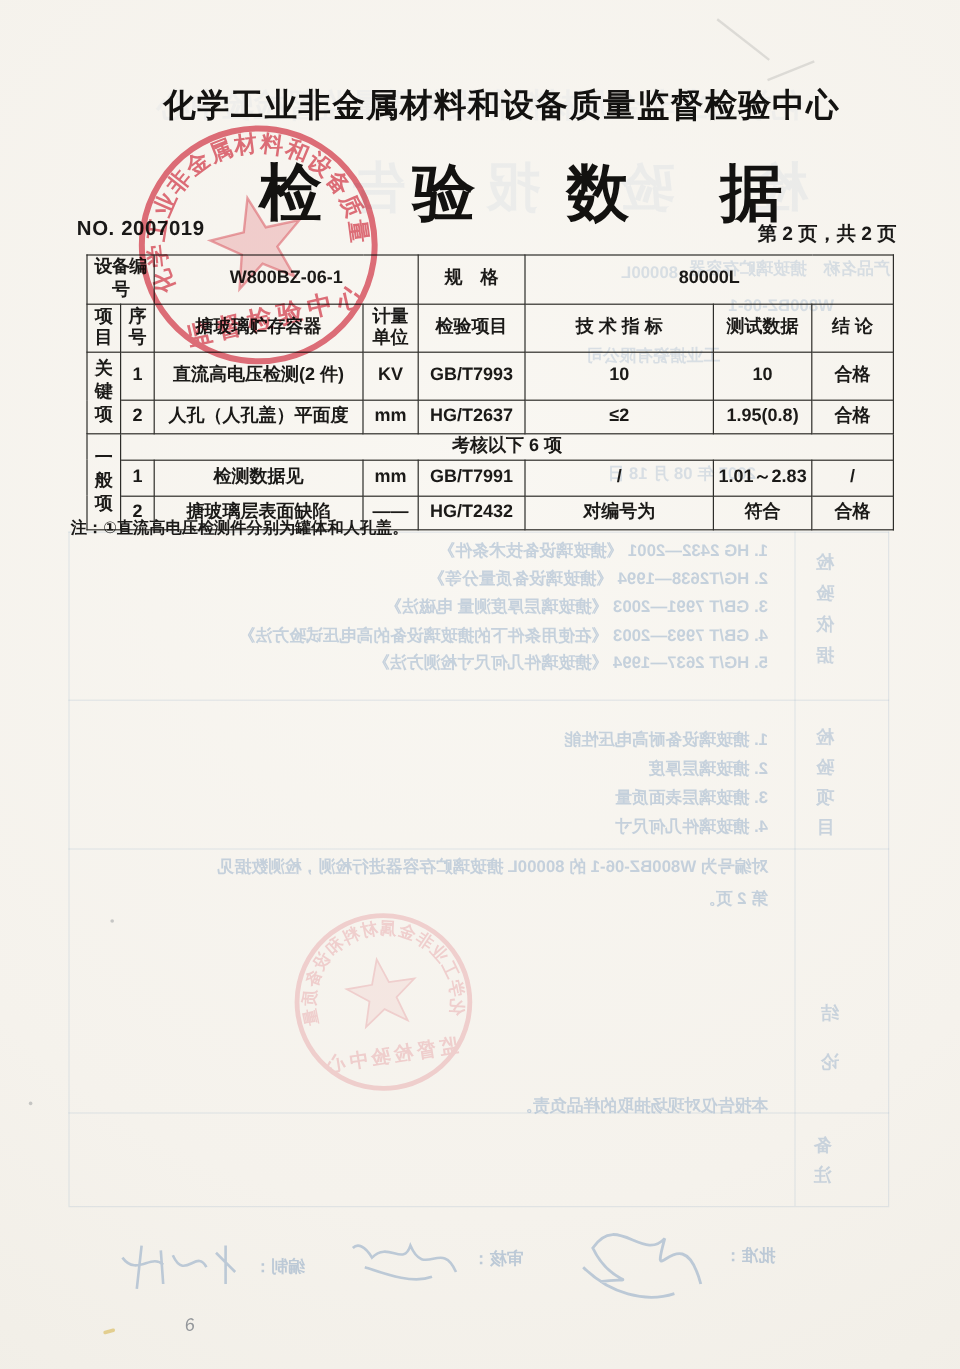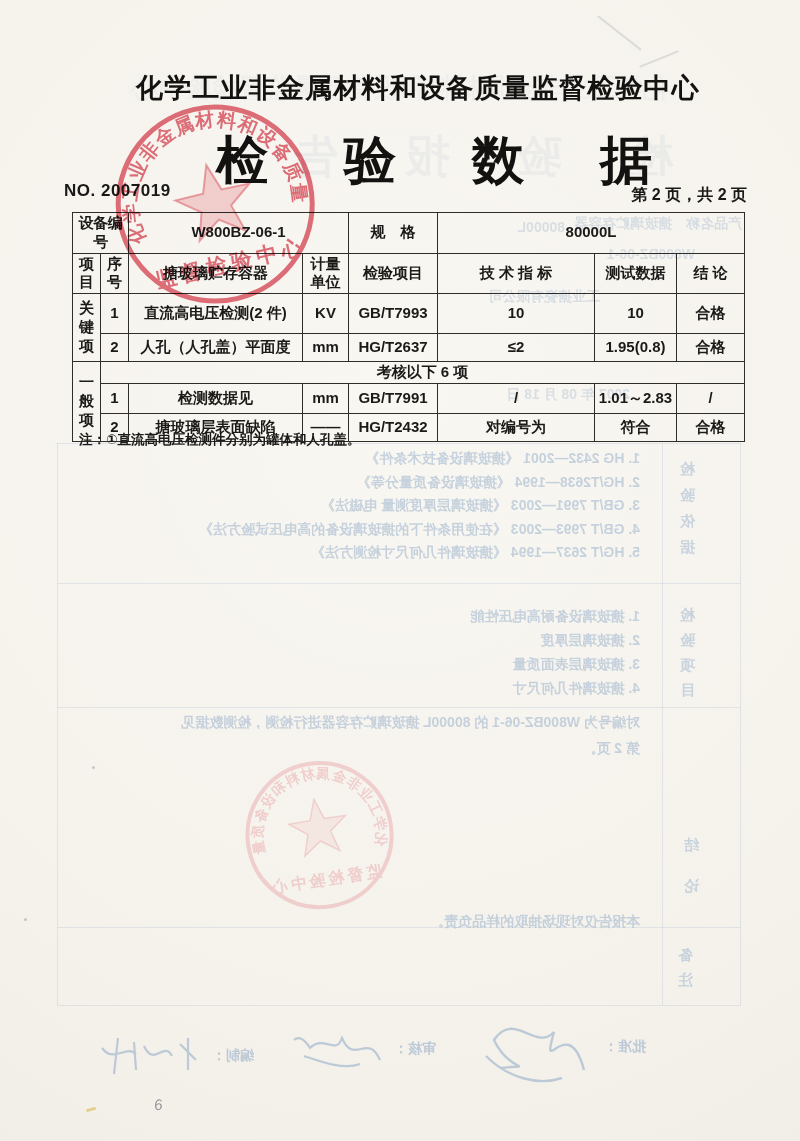--- a/index.html
+++ b/index.html
@@ -9,21 +9,21 @@
         background:radial-gradient(120% 90% at 50% 35%, #f9f7f2 0%, #f5f2ec 60%, #efece4 100%);
         overflow:hidden;}
   .abs{position:absolute;}
   
   .org-title{left:136px;top:70px;font-size:27px;font-weight:700;letter-spacing:1.2px;
              color:#131210;white-space:nowrap;}
   .doc-title{left:216px;top:126px;font-size:52px;font-weight:900;letter-spacing:76px;
              color:#131210;white-space:nowrap;}
   .report-no{left:64px;top:181px;font-size:17px;font-weight:700;color:#1a1918;letter-spacing:.5px;}
   .page-info{right:53px;top:185px;font-size:16px;font-weight:600;color:#1a1918;}
-  .footnote{left:79px;top:431px;font-size:13.5px;font-weight:700;color:#1c1b19;}
+  .footnote{left:59px;top:431px;font-size:13.5px;font-weight:700;color:#1c1b19;}
   
   table.insp{position:absolute;left:72px;top:212px;width:672px;border-collapse:collapse;
              table-layout:fixed;background:transparent;}
   table.insp td, table.insp th{border:1.6px solid #2e2d2a;vertical-align:middle;text-align:center;
              font-size:15px;line-height:1.25;font-weight:600;color:#1b1a18;padding:1px 2px;
              overflow:hidden;}
   table.insp th{font-weight:700;word-break:break-all;}
   tr.equip{height:31px;} tr.head{height:38px;} tr.r1{height:40px;} tr.r2{height:28px;}
   tr.spanrow{height:20px;} tr.r3{height:30px;} tr.r4{height:28px;}
   td.equip-label{font-size:13.5px;letter-spacing:-.5px;font-weight:700;padding:0;}

